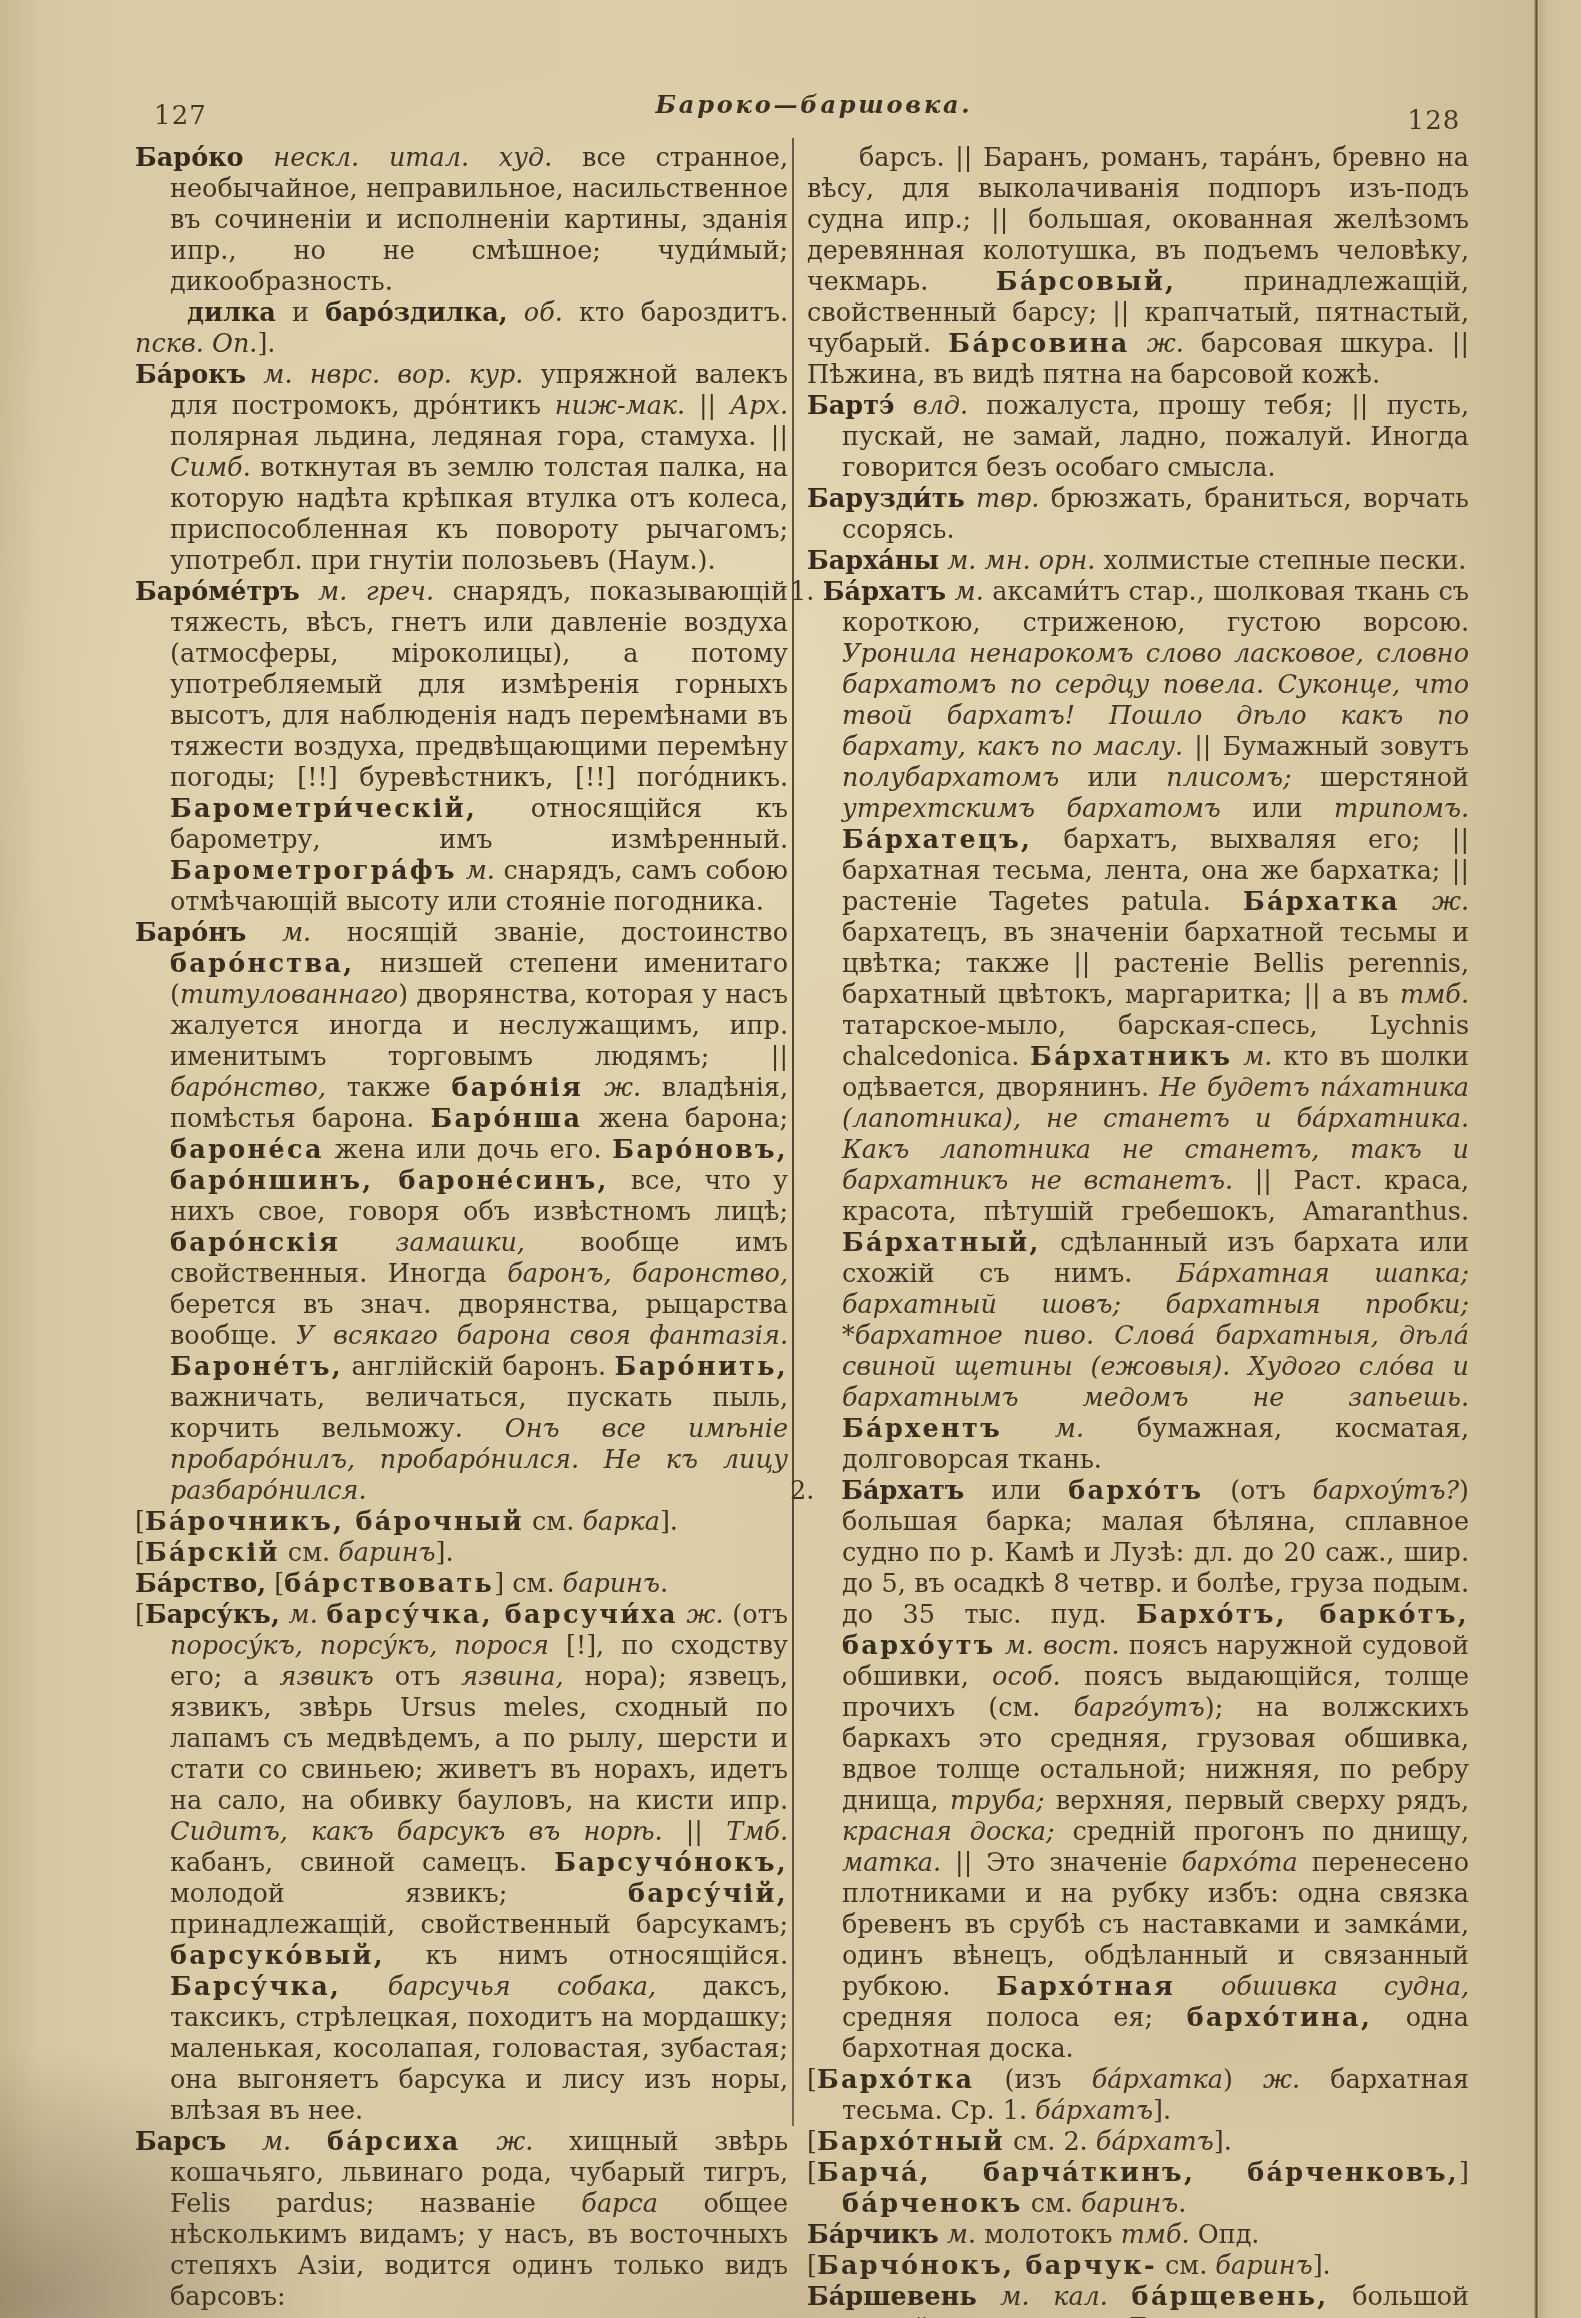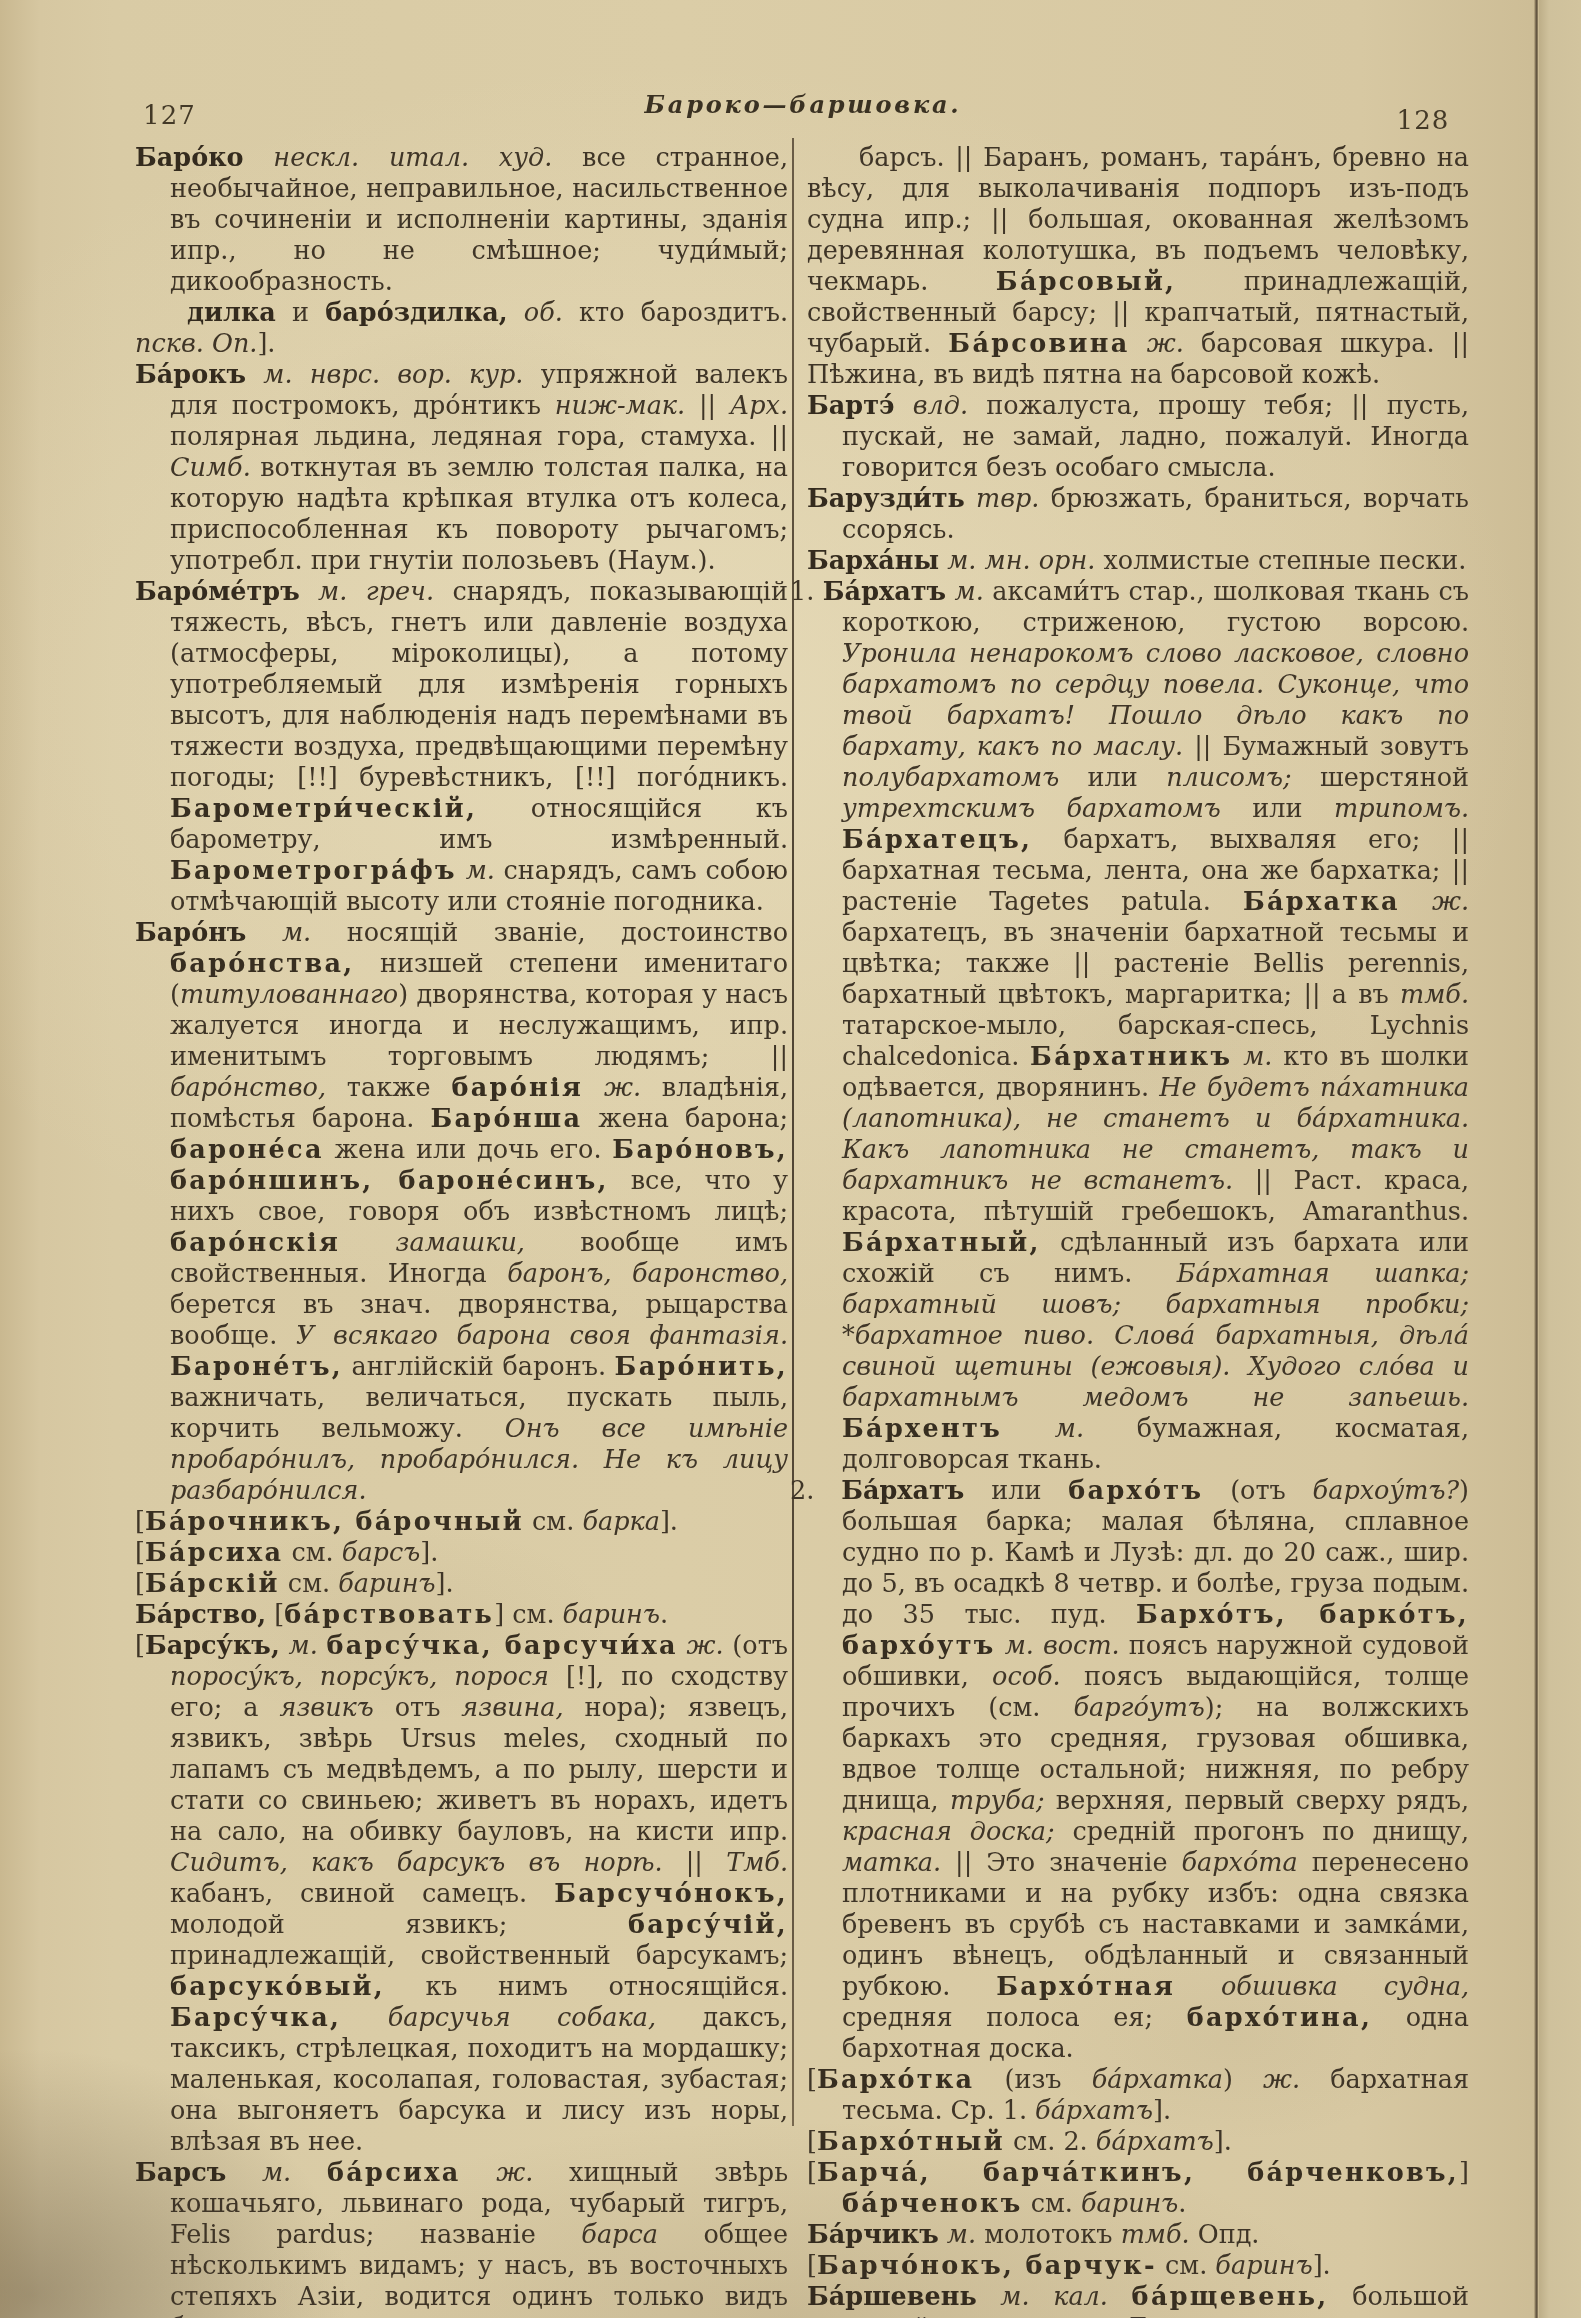--- a/index.html
+++ b/index.html
@@ -13,21 +13,21 @@
       linear-gradient(90deg, #c9b890 0px, #d6c7a1 40px, #d9cba5 113px, #dbcda7 680px, #d7c8a2 1361px, #cdbd96 1531px, #c7b78f 1582px),
       #d8c9a3;
     font-family:"DejaVu Serif", serif;
     color:#3f3527;
   }
   
   .edge-strip{position:absolute;top:0;right:0;width:42px;height:100%;
     background:linear-gradient(90deg,#bdae88 0,#cfc19c 10.2px,#d2c49e 42px);}
   .edge-line{position:absolute;top:0;left:1534px;width:4px;height:100%;
     background:linear-gradient(90deg,#c8b78e 0,#7a6b51 1.7px,#5c4f3b 2.8px,#a3926f 4px);}
-  .header{position:absolute;top:90px;left:135px;width:1336px;height:45px;}
+  .header{position:absolute;top:90px;left:146px;width:1336px;height:45px;}
   .pageno{position:absolute;top:10.2px;font-size:26px;letter-spacing:1.1px;color:#433927;}
   .pageno.left{left:8px;}
   .pageno.right{right:21.5px;top:14.7px;}
   .running-title{position:absolute;top:0;left:0;width:100%;text-align:center;
     font-size:24px;font-weight:bold;letter-spacing:2.8px;color:#3a3122;font-style:italic;}
   .col{position:absolute;top:142px;}
   #col-left{left:135px;width:653px;}
   #col-right{left:807px;width:662px;}
   .divider{position:absolute;left:792px;top:138px;width:1.7px;height:1988px;
     background:linear-gradient(180deg,#6a5c46 0,#4f4433 40%,#554937 80%,#77684f 100%);}
@@ -60,21 +60,20 @@
     <span class="pageno right">128</span>
   </div>
 
   <div class="col" id="col-left">
       <p class="entry"><span class="hw">Баро́ко</span><span> </span><span class="it">нескл. итал. худ.</span><span> все странное, необычайное, неправильное, насильственное въ сочиненіи и исполненіи картины, зданія ипр., но не смѣшное; чуди́мый; дикообразность.</span></p>
       <p class="entry cont"><span class="hw">дилка</span><span> и </span><span class="hw">баро́здилка,</span><span> </span><span class="it">об.</span><span> кто бароздитъ. </span><span class="it">пскв. Оп.</span><span>].</span></p>
       <p class="entry"><span class="hw">Ба́рокъ</span><span> </span><span class="it">м. нврс. вор. кур.</span><span> упряжной валекъ для постромокъ, дро́нтикъ </span><span class="it">ниж-мак.</span><span> || </span><span class="it">Арх.</span><span> полярная льдина, ледяная гора, стамуха. || </span><span class="it">Симб.</span><span> воткнутая въ землю толстая палка, на которую надѣта крѣпкая втулка отъ колеса, приспособленная къ повороту рычагомъ; употребл. при гнутіи полозьевъ (Наум.).</span></p>
       <p class="entry"><span class="hw">Баро́ме́тръ</span><span> </span><span class="it">м. греч.</span><span> снарядъ, показывающій тяжесть, вѣсъ, гнетъ или давленіе воздуха (атмосферы, міроколицы), а потому употребляемый для измѣренія горныхъ высотъ, для наблюденія надъ перемѣнами въ тяжести воздуха, предвѣщающими перемѣну погоды; [!!] буревѣстникъ, [!!] пого́дникъ. </span><span class="sp">Барометри́ческій,</span><span> относящійся къ барометру, имъ измѣренный. </span><span class="sp">Барометрогра́фъ</span><span> </span><span class="it">м.</span><span> снарядъ, самъ собою отмѣчающій высоту или стояніе погодника.</span></p>
       <p class="entry"><span class="hw">Баро́нъ</span><span> </span><span class="it">м.</span><span> носящій званіе, достоинство </span><span class="sp">баро́нства,</span><span> низшей степени именитаго (</span><span class="it">титулованнаго</span><span>) дворянства, которая у насъ жалуется иногда и неслужащимъ, ипр. именитымъ торговымъ людямъ; || </span><span class="it">баро́нство,</span><span> также </span><span class="sp">баро́нія</span><span> </span><span class="it">ж.</span><span> владѣнія, помѣстья барона. </span><span class="sp">Баро́нша</span><span> жена барона; </span><span class="sp">бароне́са</span><span> жена или дочь его. </span><span class="sp">Баро́новъ, баро́ншинъ, бароне́синъ,</span><span> все, что у нихъ свое, говоря объ извѣстномъ лицѣ; </span><span class="sp">баро́нскія</span><span> </span><span class="it">замашки,</span><span> вообще имъ свойственныя. Иногда </span><span class="it">баронъ, баронство,</span><span> берется въ знач. дворянства, рыцарства вообще. </span><span class="it">У всякаго барона своя фантазія.</span><span> </span><span class="sp">Бароне́тъ,</span><span> англійскій баронъ. </span><span class="sp">Баро́нить,</span><span> важничать, величаться, пускать пыль, корчить вельможу. </span><span class="it">Онъ все имѣніе пробаро́нилъ, пробаро́нился. Не къ лицу разбаро́нился.</span></p>
       <p class="entry"><span>[</span><span class="sp">Ба́рочникъ, ба́рочный</span><span> см. </span><span class="it">барка</span><span>].</span></p>
-      <p class="entry"><span>[</span><span class="sp">Ба́рсиха</span><span> см. </span><span class="it">барсъ</span><span>].</span></p>
       <p class="entry"><span>[</span><span class="sp">Ба́рскій</span><span> см. </span><span class="it">баринъ</span><span>].</span></p>
       <p class="entry"><span class="hw">Ба́рство,</span><span> [</span><span class="sp">ба́рствовать</span><span>] см. </span><span class="it">баринъ</span><span>.</span></p>
       <p class="entry"><span>[</span><span class="hw">Барсу́къ,</span><span> </span><span class="it">м.</span><span> </span><span class="sp">барсу́чка, барсучи́ха</span><span> </span><span class="it">ж.</span><span> (отъ </span><span class="it">поросу́къ, порсу́къ, порося</span><span> [!], по сходству его; а </span><span class="it">язвикъ</span><span> отъ </span><span class="it">язвина,</span><span> нора); язвецъ, язвикъ, звѣрь Ursus meles, сходный по лапамъ съ медвѣдемъ, а по рылу, шерсти и стати со свиньею; живетъ въ норахъ, идетъ на сало, на обивку бауловъ, на кисти ипр. </span><span class="it">Сидитъ, какъ барсукъ въ норѣ.</span><span> || </span><span class="it">Тмб.</span><span> кабанъ, свиной самецъ. </span><span class="sp">Барсучо́нокъ,</span><span> молодой язвикъ; </span><span class="sp">барсу́чій,</span><span> принадлежащій, свойственный барсукамъ; </span><span class="sp">барсуко́вый,</span><span> къ нимъ относящійся. </span><span class="sp">Барсу́чка,</span><span> </span><span class="it">барсучья собака,</span><span> даксъ, таксикъ, стрѣлецкая, походитъ на мордашку; маленькая, косолапая, головастая, зубастая; она выгоняетъ барсука и лису изъ норы, влѣзая въ нее.</span></p>
       <p class="entry"><span class="hw">Барсъ</span><span> </span><span class="it">м.</span><span> </span><span class="sp">ба́рсиха</span><span> </span><span class="it">ж.</span><span> хищный звѣрь кошачьяго, львинаго рода, чубарый тигръ, Felis pardus; названіе </span><span class="it">барса</span><span> общее нѣсколькимъ видамъ; у насъ, въ восточныхъ степяхъ Азіи, водится одинъ только видъ барсовъ: </span></p>
     </div>
   <div class="divider"></div>
   <div class="col" id="col-right">
       <p class="entry cont"><span>барсъ. || Баранъ, романъ, тара́нъ, бревно на вѣсу, для выколачиванія подпоръ изъ-подъ судна ипр.; || большая, окованная желѣзомъ деревянная колотушка, въ подъемъ человѣку, чекмарь. </span><span class="sp">Ба́рсовый,</span><span> принадлежащій, свойственный барсу; || крапчатый, пятнастый, чубарый. </span><span class="sp">Ба́рсовина</span><span> </span><span class="it">ж.</span><span> барсовая шкура. || Пѣжина, въ видѣ пятна на барсовой кожѣ.</span></p>
       <p class="entry"><span class="hw">Бартэ́</span><span> </span><span class="it">влд.</span><span> пожалуста, прошу тебя; || пусть, пускай, не замай, ладно, пожалуй. Иногда говорится безъ особаго смысла.</span></p>
       <p class="entry"><span class="hw">Барузди́ть</span><span> </span><span class="it">твр.</span><span> брюзжать, браниться, ворчать ссорясь.</span></p>

